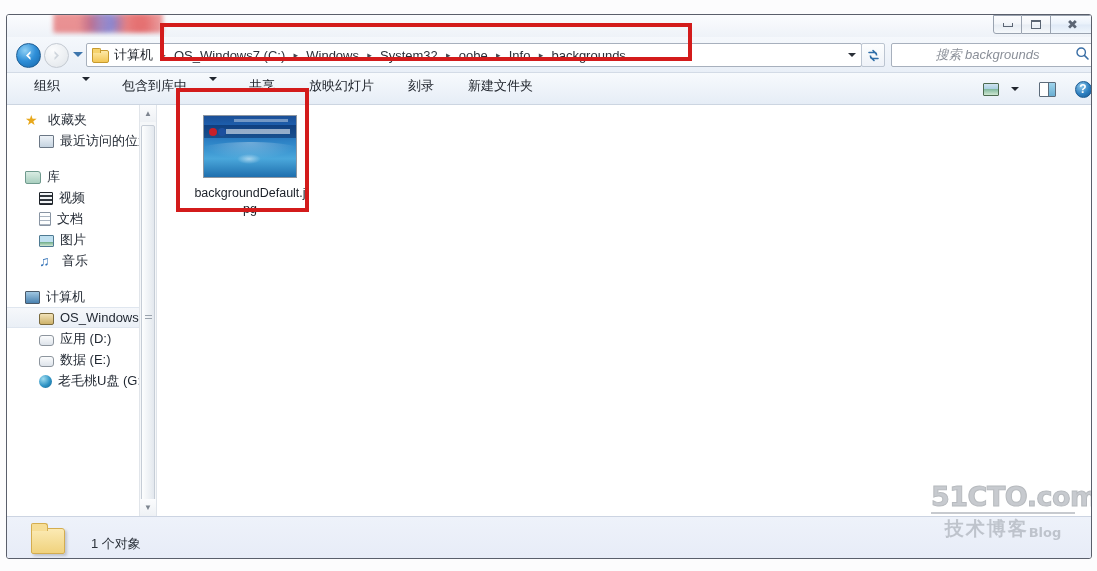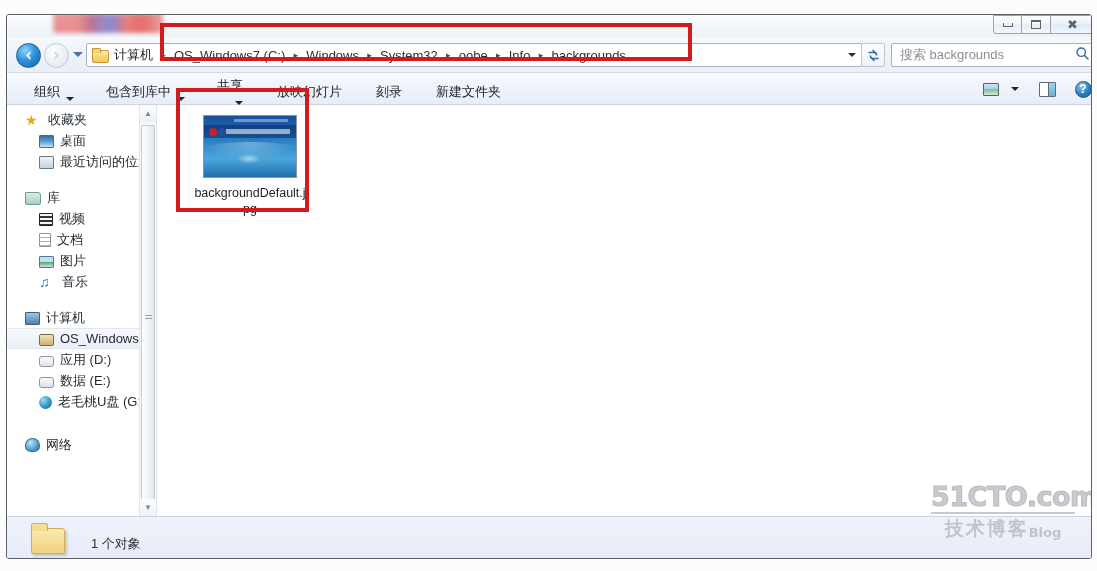--- a/index.html
+++ b/index.html
@@ -123,33 +123,33 @@
     background: linear-gradient(to bottom, #fdfefe, #eef2f8);
     display: flex; align-items: center; justify-content: center;
     color: #2f6ea8; font-size: 14px;
   }
   .searchbox {
     position: absolute; right: 7px; top: 6px; width: 206px; height: 24px;
     background: #ffffff; border: 1px solid #a7b0bd; border-radius: 2px;
     display: flex; align-items: center; padding: 0 4px 0 8px;
   }
   .search-text {
-    flex: 1; font-size: 13px; color: #8a8f98; white-space: nowrap; overflow: hidden;
+    flex: 1; font-size: 13px; font-style: italic; color: #8a8f98; white-space: nowrap; overflow: hidden; text-align: center;
   }
   .search-ico { color: #3a6ea5; font-size: 14px; padding-right: 2px; }
 
   
   .toolbar {
     position: absolute; left: 0; top: 58px; width: 1097px; height: 32px;
     background: linear-gradient(to bottom, #f7fafd, #e6edf6);
     border-bottom: 1px solid #ccd5e1;
     display: flex; align-items: center;
   }
   .tb-item {
-    height: 24px; display: flex; align-items: flex-end; gap: 6px;
+    height: 24px; display: flex; align-items: flex-start; gap: 22px;
     padding: 0 11px; font-size: 13px; color: #21262e; white-space: nowrap;
   }
   .tb-caret { width: 0; height: 0; border-left: 4px solid transparent; border-right: 4px solid transparent;
               border-top: 4px solid #21262e; }
   .tb-right { position: absolute; right: 8px; top: 4px; display: flex; align-items: center; gap: 2px; }
   .tb-ico-btn { width: 26px; height: 24px; display: flex; align-items: center; justify-content: center; }
   .view-ico {
     width: 16px; height: 13px; border: 1px solid #4d6b51; border-radius: 1px;
     background: linear-gradient(to bottom, #cfe3ef 0%, #a9cfe2 45%, #7fb79c 46%, #cfe7d2 100%);
   }
@@ -443,24 +443,20 @@
     <div class="body-area">
 
       <div class="navpane">
         <div class="np-list">
 
           <div class="np-item">
             <span class="np-ico ico-star">★</span>
             <span>收藏夹</span>
           </div>
           <div class="np-item child">
-            <span class="np-ico ico-desktop"></span>
-            <span>桌面</span>
-          </div>
-          <div class="np-item child">
             <span class="np-ico ico-recent"></span>
             <span>最近访问的位置</span>
           </div>
 
           <div class="np-gap"></div>
 
           <div class="np-item">
             <span class="np-ico ico-library"></span>
             <span>库</span>
           </div>
@@ -499,24 +495,20 @@
             <span class="np-ico ico-hdd"></span>
             <span>数据 (E:)</span>
           </div>
           <div class="np-item child">
             <span class="np-ico ico-usb"></span>
             <span>老毛桃U盘 (G:)</span>
           </div>
 
           <div class="np-gap" style="height:22px"></div>
 
-          <div class="np-item">
-            <span class="np-ico ico-network"></span>
-            <span>网络</span>
-          </div>
         </div>
 
         <div class="np-scroll">
           <div class="np-arrow up">▲</div>
           <div class="np-thumb"></div>
           <div class="np-arrow down">▼</div>
         </div>
       </div>
 
       <div class="filepane">

